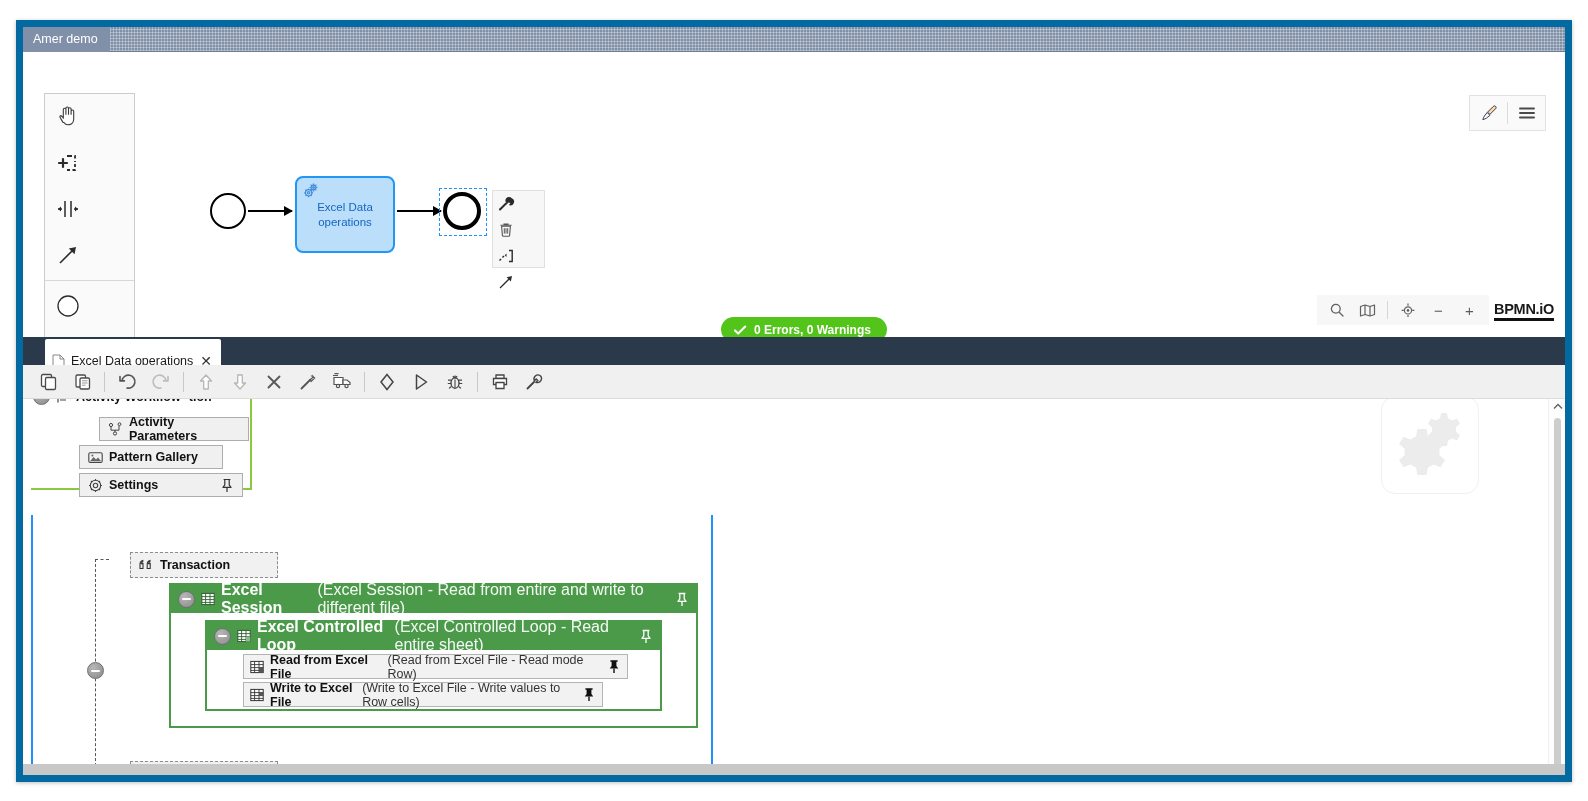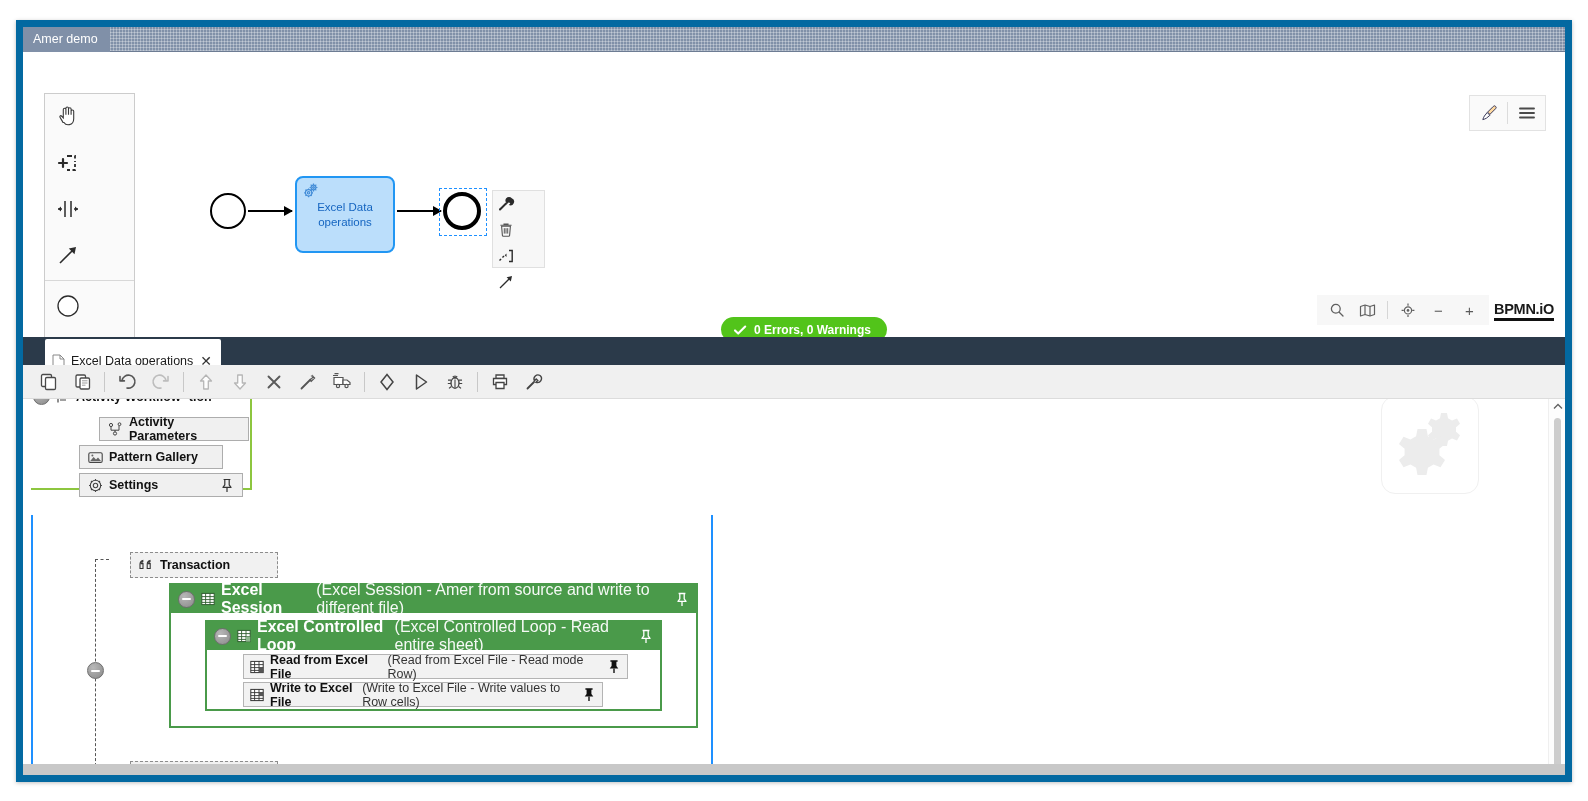--- a/index.html
+++ b/index.html
@@ -794,21 +794,21 @@
       <div class="green-block" style="left:146px; top:184px; width:529px; height:145px;">
         <div class="green-bar">
           <span class="collapse-circle"></span>
           <span>
             <svg class="svg-ic" width="14" height="14" viewBox="0 0 14 14">
               <rect x="0.8" y="1.4" width="12.4" height="11.2" fill="#fff" stroke="#2f5d2f" stroke-width="1"></rect>
               <path d="M0.8 4.6h12.4M0.8 7.6h12.4M0.8 10.4h12.4M4.6 1.4v11.2M9 1.4v11.2" stroke="#2f5d2f" stroke-width="0.9"></path>
             </svg>
           </span>
           <span class="gb-name">Excel Session</span>
-          <span class="gb-desc">(Excel Session - Amer from source and write to different file)</span>
+          <span class="gb-desc">(Excel Session - Read from entire and write to different file)</span>
           <span class="gb-pin">
             <svg class="svg-ic" width="14" height="15" viewBox="0 0 14 15">
               <path d="M7 9.5v4.5M3.6 1.5h6.8M4.8 1.5v5.4L3 9.4h8L9.2 6.9V1.5" fill="none" stroke="#ffffff" stroke-width="1.3" stroke-linejoin="round"></path>
             </svg>
           </span>
         </div>
       </div>
 
       <div class="green-block" style="left:182px; top:221px; width:457px; height:91px;">
         <div class="green-bar">

